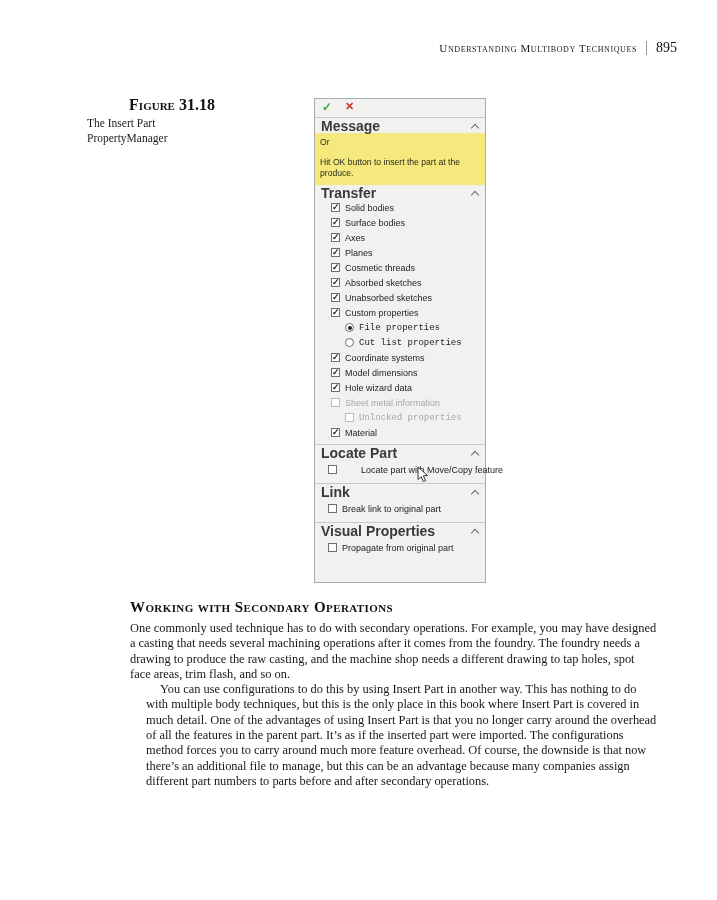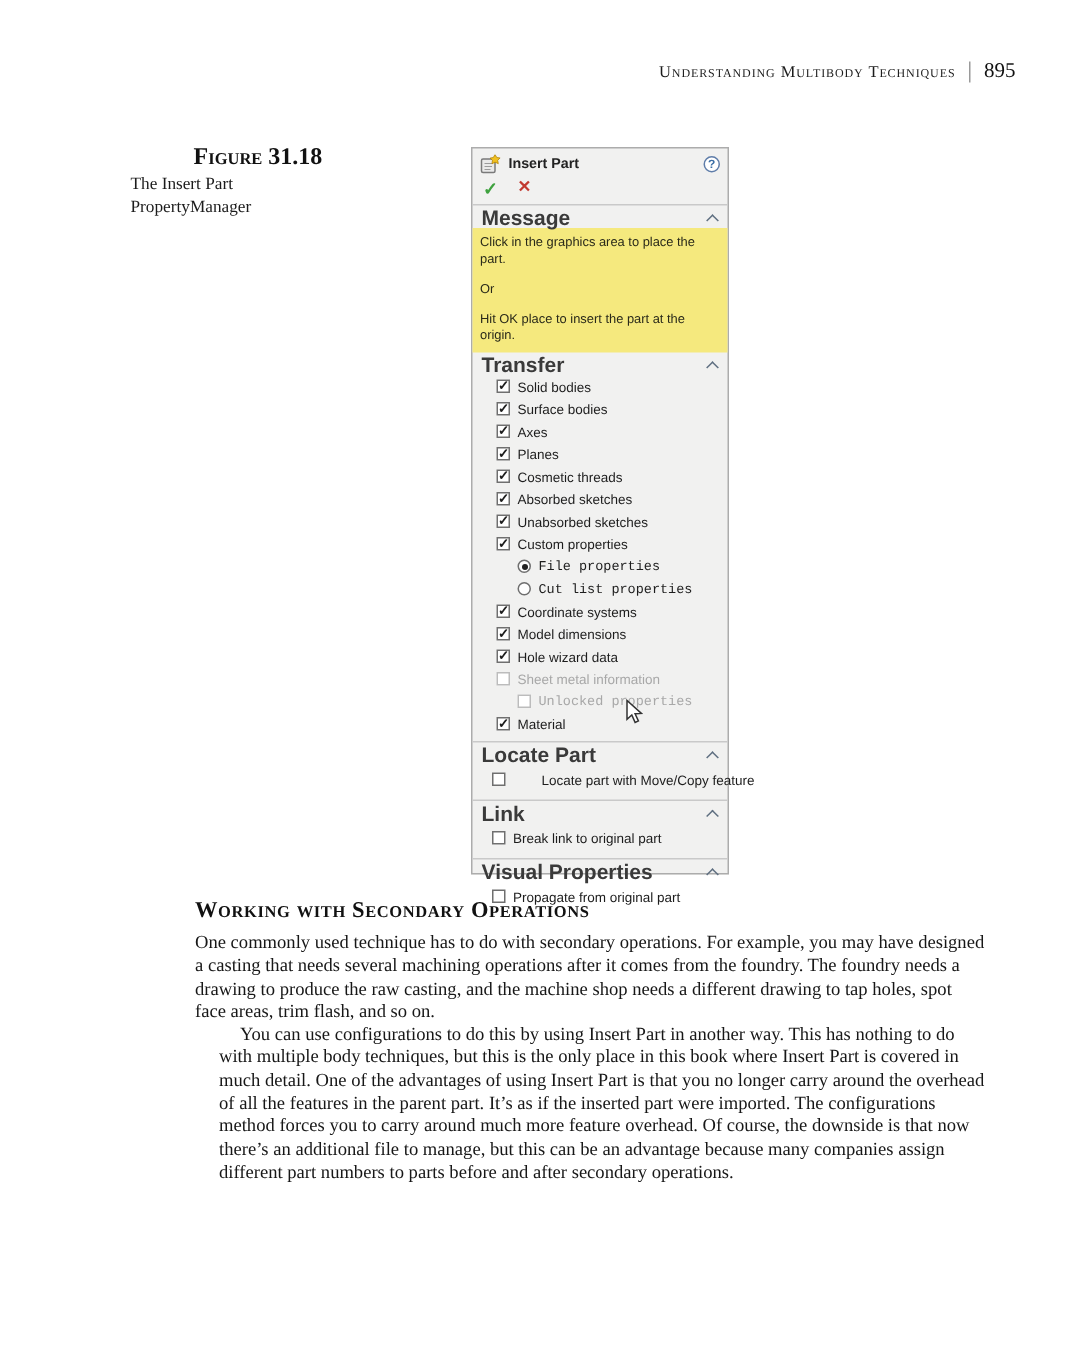--- a/index.html
+++ b/index.html
@@ -72,45 +72,35 @@
 </div>
 
 <div class="fig-caption">
   <div class="fig-label">Figure 31.18</div>
   <div class="fig-line">The Insert Part</div>
   <div class="fig-line">PropertyManager</div>
 </div>
 
 <div class="pm-panel">
 
-  <div class="pm-titlebar">
-    <svg width="14" height="13" viewBox="0 0 14 13">
-      <rect x="1" y="3" width="9" height="9" rx="1" fill="#e9e9e9" stroke="#7a7a7a" stroke-width="1"></rect>
-      <path d="M3 6 h5 M3 8 h5 M3 10 h4" stroke="#9a9a9a" stroke-width="0.8" fill="none"></path>
-      <path d="M10 0 l1.2 2 2.2 .3 -1.6 1.6 .4 2.2 -2.2-1 -2 1.1 .3-2.3 -1.6-1.5 2.2-.4 z" fill="#f0c020" stroke="#b08000" stroke-width="0.5"></path>
-    </svg>
-    <span class="pm-title">Insert Part</span>
-    <span class="pm-help">?</span>
-  </div>
 
   <div class="pm-actions">
     <span class="pm-ok">✓</span>
     <span class="pm-cancel">✕</span>
   </div>
 
   <div class="pm-divider"></div>
 
   <div class="pm-sec-header">
     <span class="pm-sec-title">Message</span>
     <span class="chev"></span>
   </div>
   <div class="pm-message-box">
-    <div class="pm-msg-line">Click in the graphics area to place the part.</div>
     <div class="pm-msg-line">Or</div>
-    <div class="pm-msg-line">Hit OK place to insert the part at the origin.</div>
+    <div class="pm-msg-line">Hit OK button to insert the part at the produce.</div>
   </div>
 
   <div class="pm-sec-header">
     <span class="pm-sec-title">Transfer</span>
     <span class="chev"></span>
   </div>
 
   <div>
     <div class="t-row">
       <span class="cb checked"></span>

